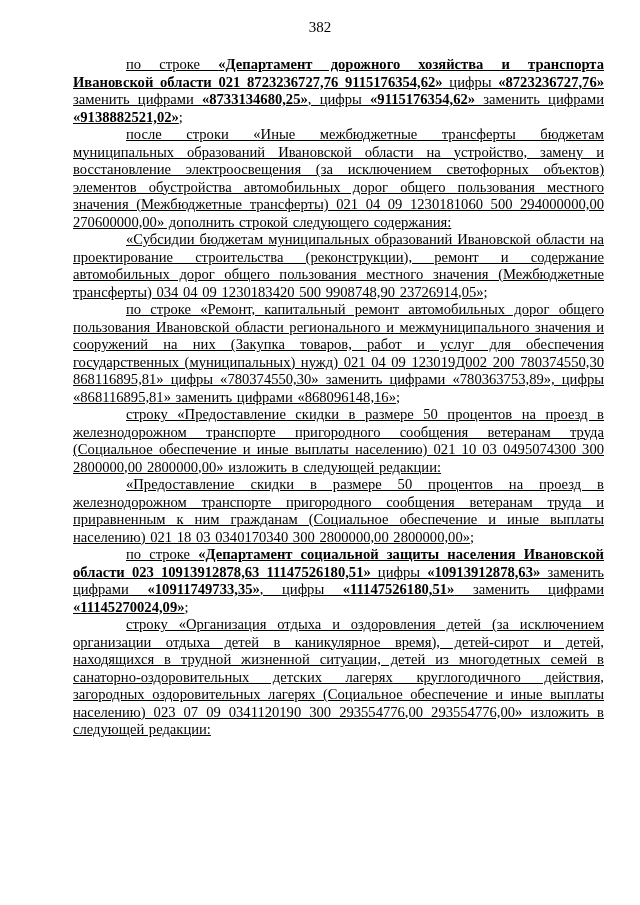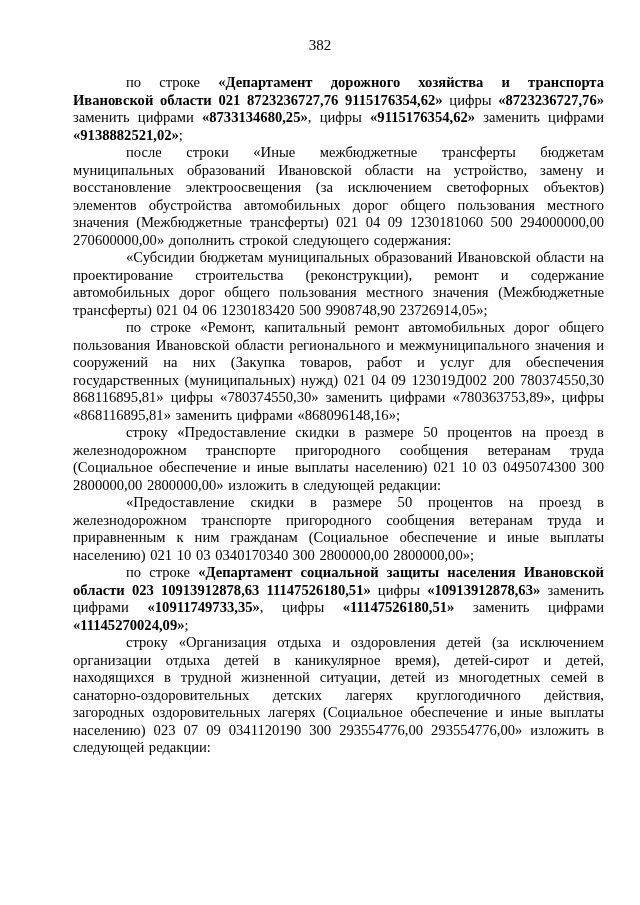--- a/index.html
+++ b/index.html
@@ -10,49 +10,50 @@
   .sheet {
     position: relative;
     width: 640px;
     height: 905px;
     background: #ffffff;
     color: #000000;
     font-family: "Liberation Serif", "DejaVu Serif", serif;
     overflow: hidden;
   }
   .page-number {
-    padding-top: 36px;
+    padding-top: 18px;
     text-align: center;
     font-size: 15px;
     line-height: 18px;
   }
   .content {
     margin: 20px 36px 0 73px;
     text-align: justify;
     font-size: 14.6px;
     line-height: 17.5px;
     word-spacing: 1px;
   }
   .content p {
     margin: 0;
     padding: 0;
     text-indent: 53px;
+    text-decoration: underline;
   }
   .b {
     font-weight: bold;
   }
 </style>
 </head>
 <body>
 
 <div class="sheet">
   <div class="page-number">382</div>
   <div class="content" id="content">
       <p><span class="">по строке </span><span class="b">«Департамент дорожного хозяйства и транспорта Ивановской области 021 8723236727,76 9115176354,62»</span><span class=""> цифры </span><span class="b">«8723236727,76»</span><span class=""> заменить цифрами </span><span class="b">«8733134680,25»</span><span class="">, цифры </span><span class="b">«9115176354,62»</span><span class=""> заменить цифрами </span><span class="b">«9138882521,02»</span><span class="">;</span></p>
       <p><span class="">после строки «Иные межбюджетные трансферты бюджетам муниципальных образований Ивановской области на устройство, замену и восстановление электроосвещения (за исключением светофорных объектов) элементов обустройства автомобильных дорог общего пользования местного значения (Межбюджетные трансферты) 021 04 09 1230181060 500 294000000,00 270600000,00» дополнить строкой следующего содержания:</span></p>
-      <p><span class="">«Субсидии бюджетам муниципальных образований Ивановской области на проектирование строительства (реконструкции), ремонт и содержание автомобильных дорог общего пользования местного значения (Межбюджетные трансферты) 021 04 06 1230183420 500 9908748,90 23726914,05»;</span></p>
+      <p><span class="">«Субсидии бюджетам муниципальных образований Ивановской области на проектирование строительства (реконструкции), ремонт и содержание автомобильных дорог общего пользования местного значения (Межбюджетные трансферты) 034 04 09 1230183420 500 9908748,90 23726914,05»;</span></p>
       <p><span class="">по строке «Ремонт, капитальный ремонт автомобильных дорог общего пользования Ивановской области регионального и межмуниципального значения и сооружений на них (Закупка товаров, работ и услуг для обеспечения государственных (муниципальных) нужд) 021 04 09 123019Д002 200 780374550,30 868116895,81» цифры «780374550,30» заменить цифрами «780363753,89», цифры «868116895,81» заменить цифрами «868096148,16»;</span></p>
       <p><span class="">строку «Предоставление скидки в размере 50 процентов на проезд в железнодорожном транспорте пригородного сообщения ветеранам труда (Социальное обеспечение и иные выплаты населению) 021 10 03 0495074300 300 2800000,00 2800000,00» изложить в следующей редакции:</span></p>
-      <p><span class="">«Предоставление скидки в размере 50 процентов на проезд в железнодорожном транспорте пригородного сообщения ветеранам труда и приравненным к ним гражданам (Социальное обеспечение и иные выплаты населению) 021 10 03 0340170340 300 2800000,00 2800000,00»;</span></p>
+      <p><span class="">«Предоставление скидки в размере 50 процентов на проезд в железнодорожном транспорте пригородного сообщения ветеранам труда и приравненным к ним гражданам (Социальное обеспечение и иные выплаты населению) 021 18 03 0340170340 300 2800000,00 2800000,00»;</span></p>
       <p><span class="">по строке </span><span class="b">«Департамент социальной защиты населения Ивановской области 023 10913912878,63 11147526180,51»</span><span class=""> цифры </span><span class="b">«10913912878,63»</span><span class=""> заменить цифрами </span><span class="b">«10911749733,35»</span><span class="">, цифры </span><span class="b">«11147526180,51»</span><span class=""> заменить цифрами </span><span class="b">«11145270024,09»</span><span class="">;</span></p>
       <p><span class="">строку «Организация отдыха и оздоровления детей (за исключением организации отдыха детей в каникулярное время), детей-сирот и детей, находящихся в трудной жизненной ситуации, детей из многодетных семей в санаторно-оздоровительных детских лагерях круглогодичного действия, загородных оздоровительных лагерях (Социальное обеспечение и иные выплаты населению) 023 07 09 0341120190 300 293554776,00 293554776,00» изложить в следующей редакции:</span></p>
     </div>
 </div>
 
 </body></html>

